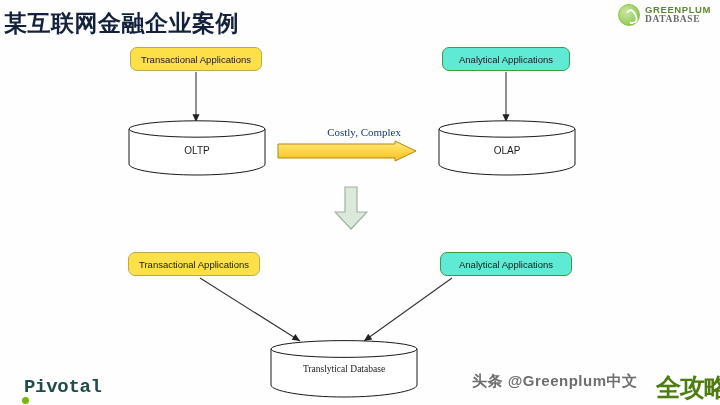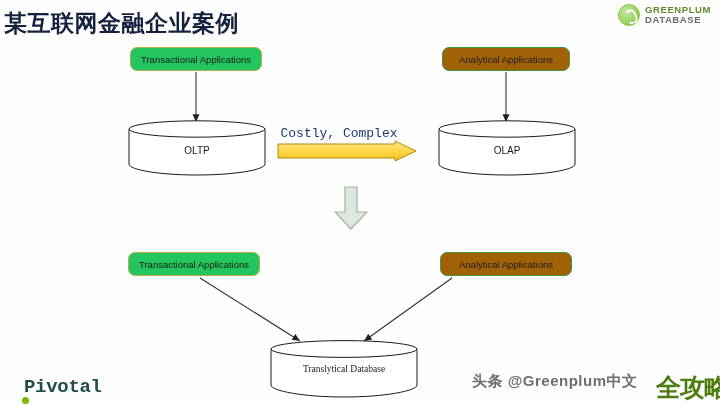--- a/index.html
+++ b/index.html
@@ -55,40 +55,40 @@
   #gp-words {
     display: flex; flex-direction: column;
     line-height: 1.05;
   }
   #gp-words .l1, #gp-words .l2 {
     font-size: 9.5px;
     font-weight: bold;
     color: #5c8a2b;
     letter-spacing: 0.6px;
   }
-  #gp-words .l2 { color: #6b6b6b; }
+  #gp-words .l2 { color: #6b6b6b; font-family: Liberation Serif, serif; }
 
   
   .appbox {
     position: absolute;
     display: flex;
     align-items: center;
     justify-content: center;
     border-radius: 7px;
     font-size: 9.5px;
     color: #1a1a1a;
     text-align: center;
     white-space: nowrap;
   }
   .appbox.yellow {
-    background: #22c55e;
+    background: #fde047;
     border: 1.2px solid #b8ae4e;
   }
   .appbox.green {
-    background: #a16207;
+    background: #5eead4;
     border: 1.2px solid #3f9b3f;
   }
 
   #box-tx-top   { left: 130px; top: 47px;  width: 132px; height: 24px; }
   #box-an-top   { left: 442px; top: 47px;  width: 128px; height: 24px; }
   #box-tx-bot   { left: 128px; top: 252px; width: 132px; height: 24px; }
   #box-an-bot   { left: 440px; top: 252px; width: 132px; height: 24px; }
 
   
   .cyl {
@@ -121,23 +121,23 @@
   
   #etl-wrap {
     position: absolute;
     left: 277px; top: 126px;
     width: 140px; height: 38px;
   }
   #etl-caption {
     position: absolute;
     left: 0; top: 0;
     width: 124px;
-    text-align: center;
-    font-family: Liberation Mono, monospace;
-    font-size: 13px;
+    text-align: right;
+    font-family: Liberation Serif, serif;
+    font-size: 11px;
     color: #1b3a6b;
     white-space: nowrap;
   }
   #etl-arrow {
     position: absolute;
     left: 0; top: 14px;
     width: 140px; height: 22px;
   }
   #etl-label {
     position: absolute;

